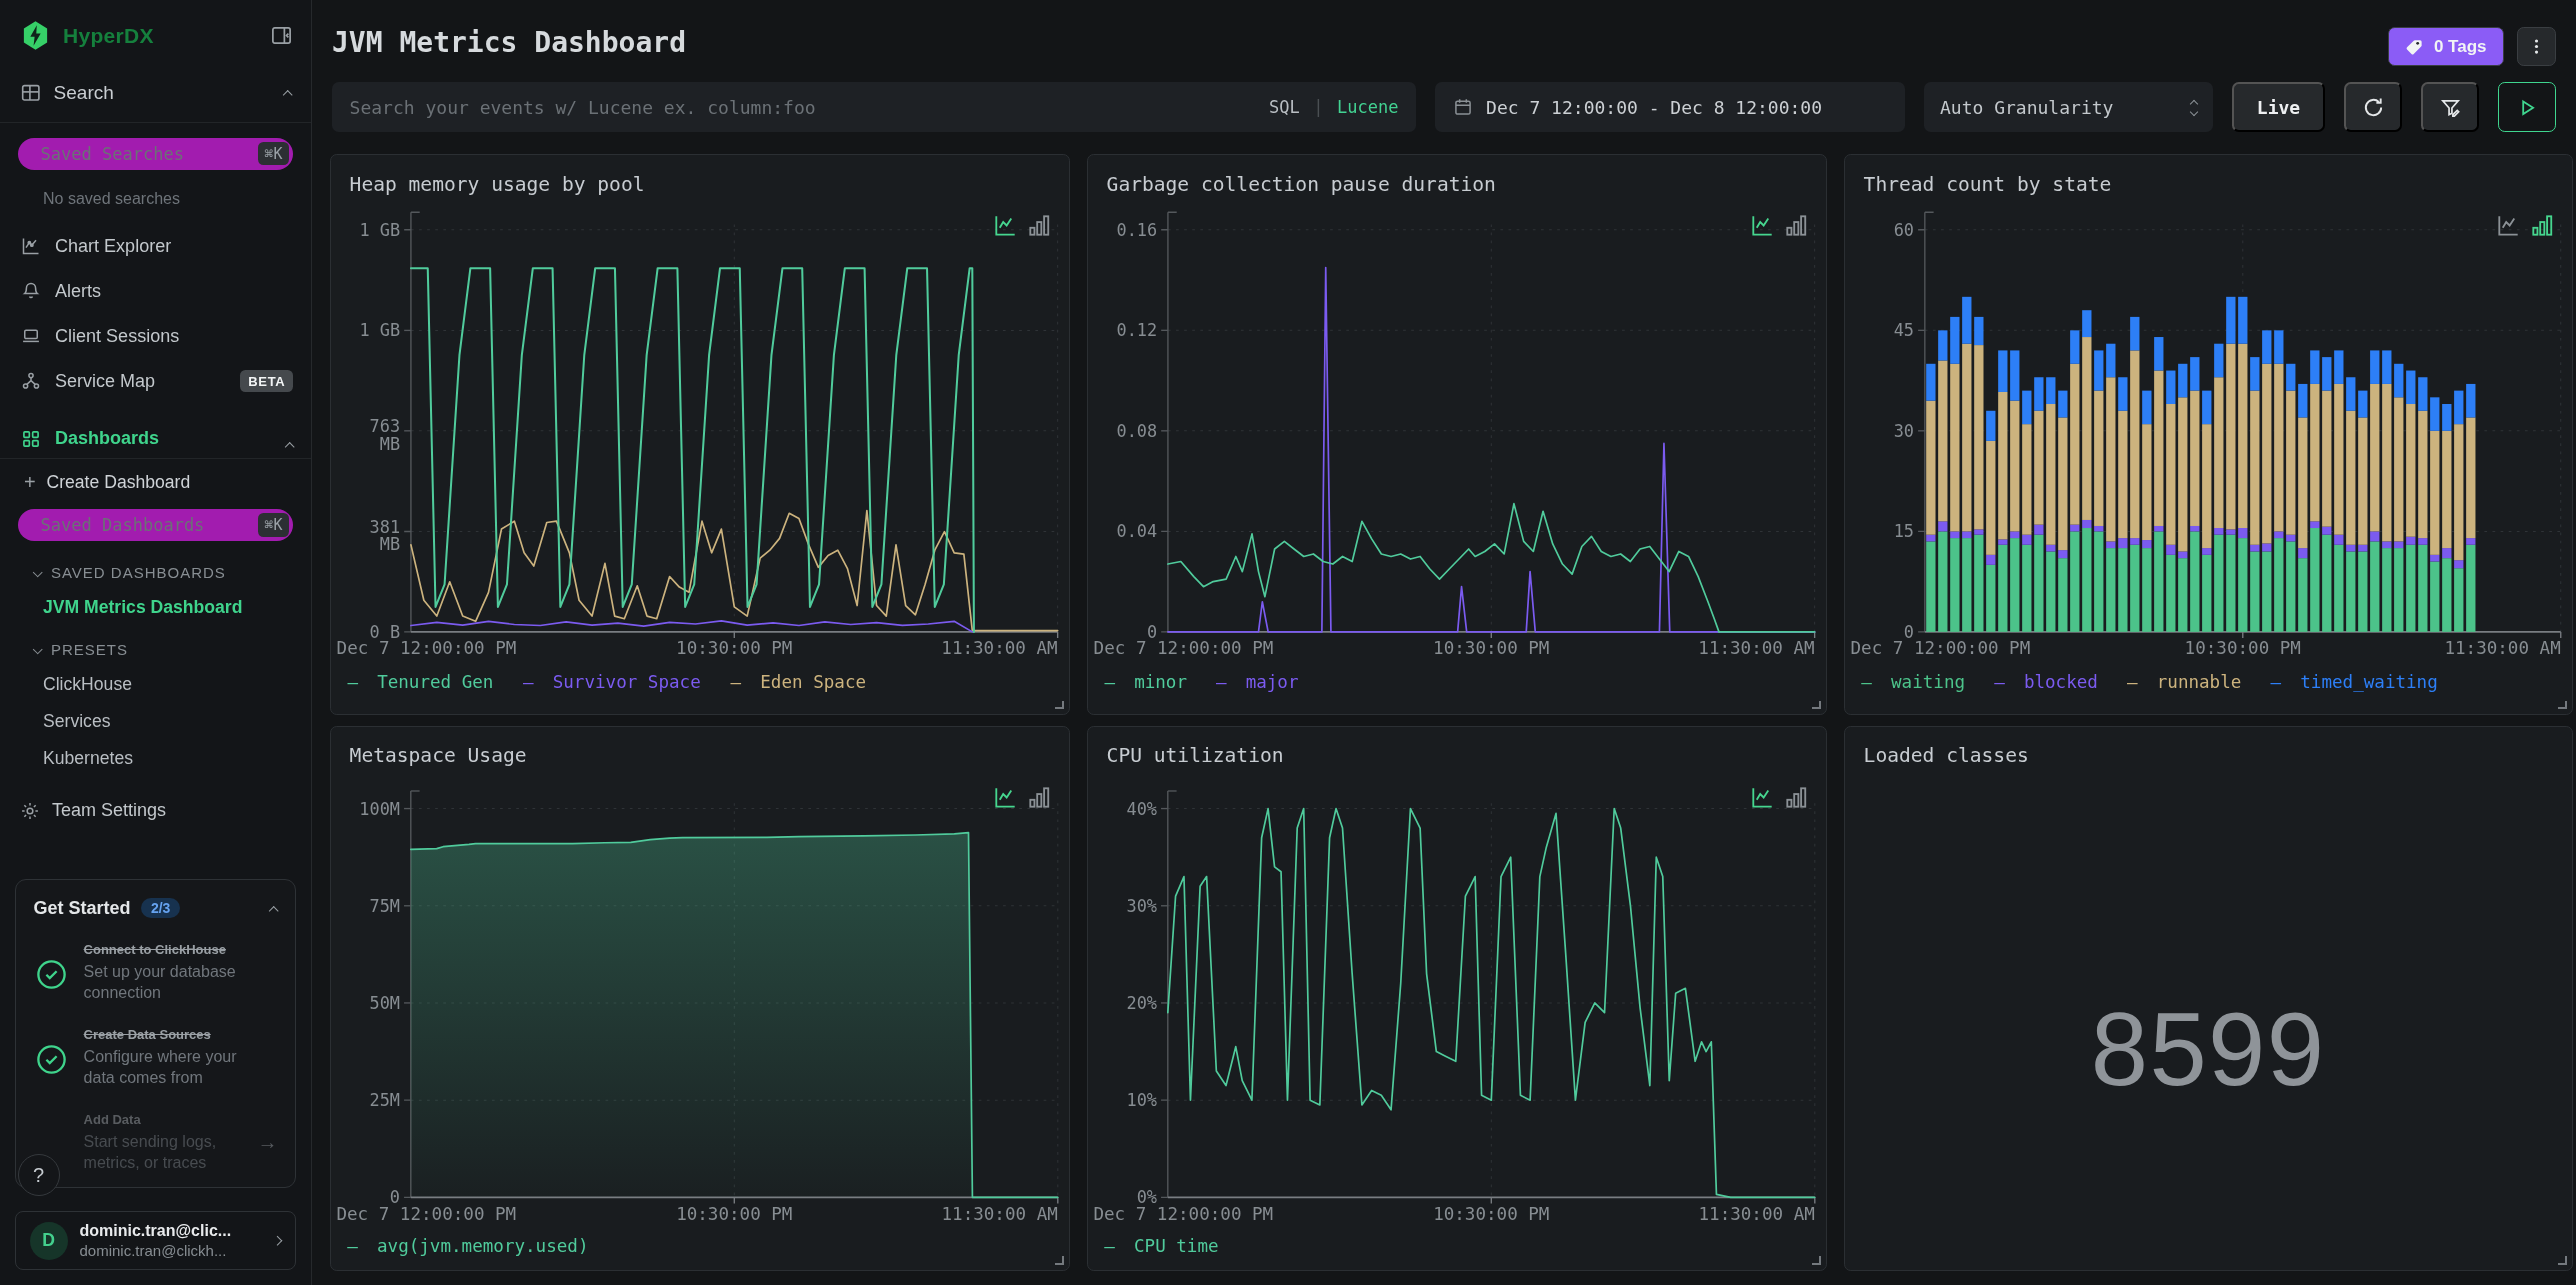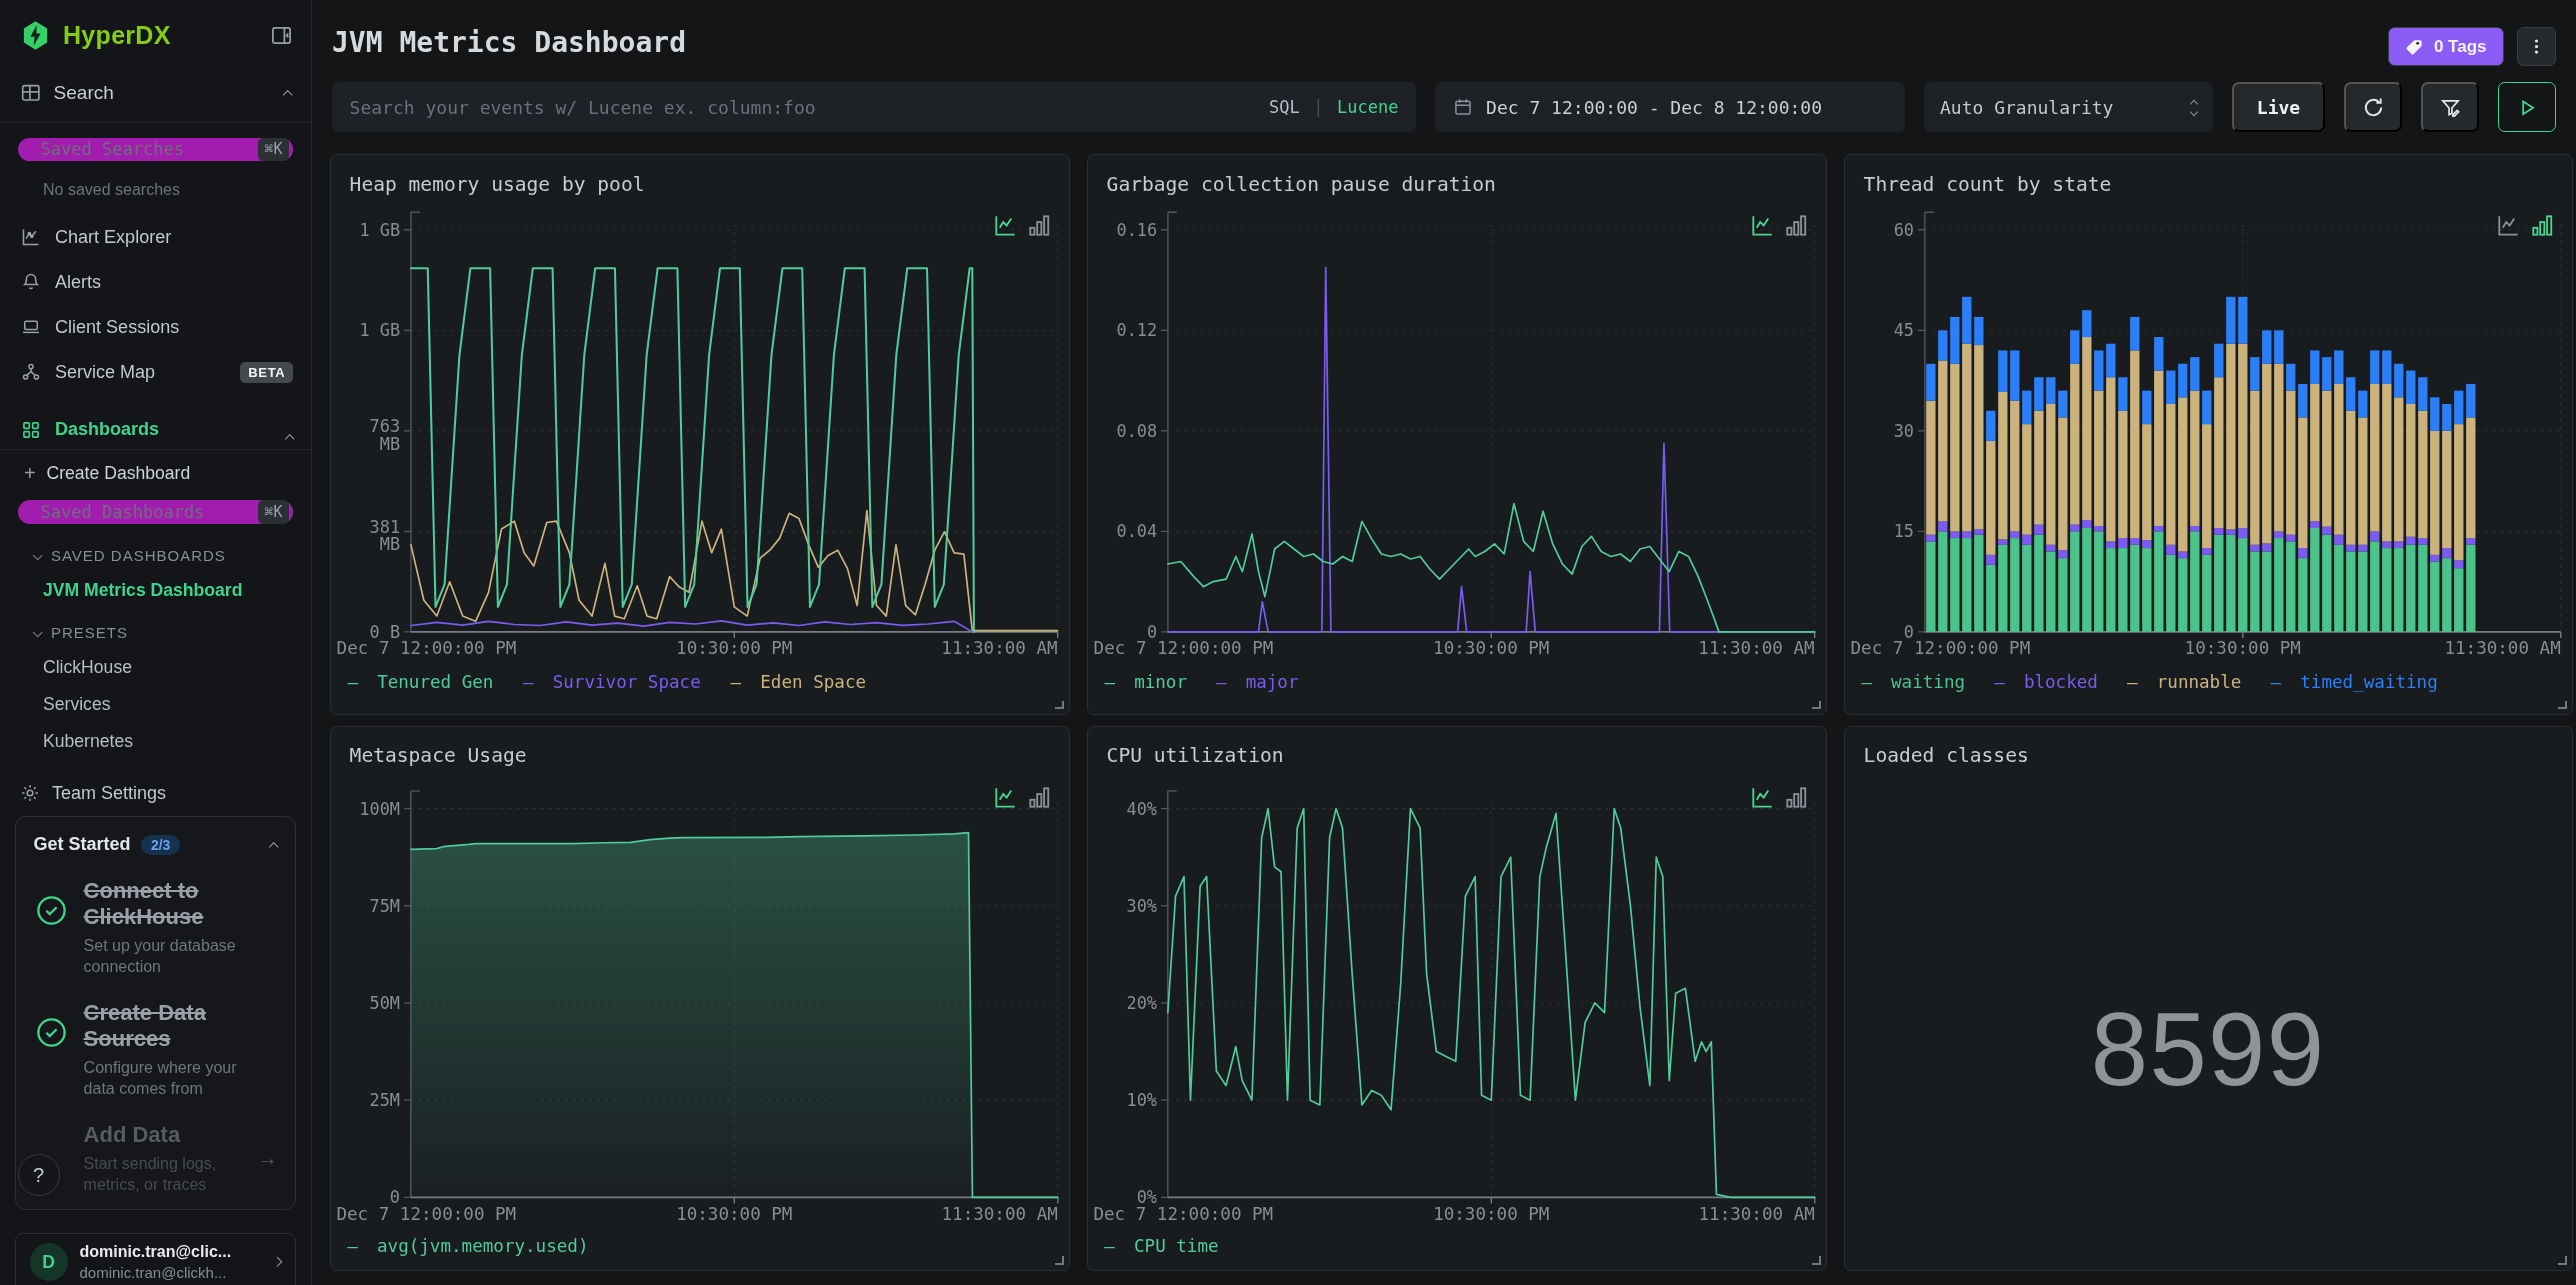--- a/index.html
+++ b/index.html
@@ -9,21 +9,21 @@
 
   
   .app { display:flex; width:2576px; height:1285px; }
   .sidebar { width:312px; min-width:312px; height:100%; border-right:0.7px solid #26292c;
     background:#131518; display:flex; flex-direction:column; position:relative; }
   .main { flex:1; height:100%; position:relative; overflow:hidden; }
 
   
   .logo-row { display:flex; align-items:center; gap:12px; padding:20px 17.6px 0 20px; }
   .logo-hex { width:31px; height:31px; flex:0 0 31px; }
-  .logo-text { font-size:25px; font-weight:bold; letter-spacing:0.3px; color:#84cc16; flex:1; }
+  .logo-text { font-size:21px; font-weight:bold; letter-spacing:0.3px; color:#15803d; flex:1; }
   .collapse-btn { color:#9aa0a5; cursor:pointer; }
 
   .search-hdr { display:flex; align-items:center; gap:12px; padding:31px 20px 0 20px; color:#c9cdd1; }
   .search-hdr .lbl { font-size:19px; flex:1; }
   .side-div { border-bottom:0.7px solid #222528; margin-top:17.6px; }
 
   .pill { position:relative; margin:15px 17.6px 0 17.6px; height:32px; background:#a21caf;
     border-radius:675px; display:flex; align-items:center; padding:0 10.8px 0 13.5px; }
   .pill input { background:transparent; border:none; outline:none; color:#b9bec3;
     font-size:17px; flex:1; margin-left:9.5px; font-family:"DejaVu Sans Mono", monospace; }
@@ -65,21 +65,21 @@
   .gs-card { margin:12px 15px; border:0.7px solid #2e3236; border-radius:11px; background:#15171a;
     padding:17.6px 17.6px 13.5px 17.6px; position:relative; }
   .gs-head { display:flex; align-items:center; gap:10.8px; }
   .gs-title { font-size:18px; font-weight:bold; color:#e4e7e9; }
   .gs-badge { background:#17324f; color:#66a3f0; border-radius:675px; font-size:14px;
     font-weight:bold; padding:2px 9.5px; }
   .gs-head .chev { margin-left:auto; color:#9aa0a5; }
   .gs-item { display:flex; gap:15px; margin-top:23px; }
   .gs-check { flex:0 0 35px; padding-top:15px; }
   .gs-item.third .gs-check { visibility:hidden; }
-  .gs-item-title { font-size:22px; font-weight:bold; color:#9aa0a5; }
+  .gs-item-title { font-size:13px; font-weight:bold; color:#9aa0a5; }
   .gs-item.done .gs-item-title { text-decoration:line-through; }
   .gs-item.third .gs-item-title { color:#8f9499; }
   .gs-item-desc { font-size:16px; color:#70767c; margin-top:5.4px; line-height:1.3; max-width:182px; }
   .gs-item.third { opacity:0.55; }
   .gs-arrow { margin-left:auto; align-self:center; color:#8b9196; font-size:20px; }
 
   .help-fab { position:absolute; left:17.6px; bottom:89px; width:42px; height:42px; border-radius:50%;
     border:1.4px solid #35393d; background:#141619; color:#c6cbd0; font-size:20px;
     display:flex; align-items:center; justify-content:center; z-index:5; cursor:pointer; }
 

